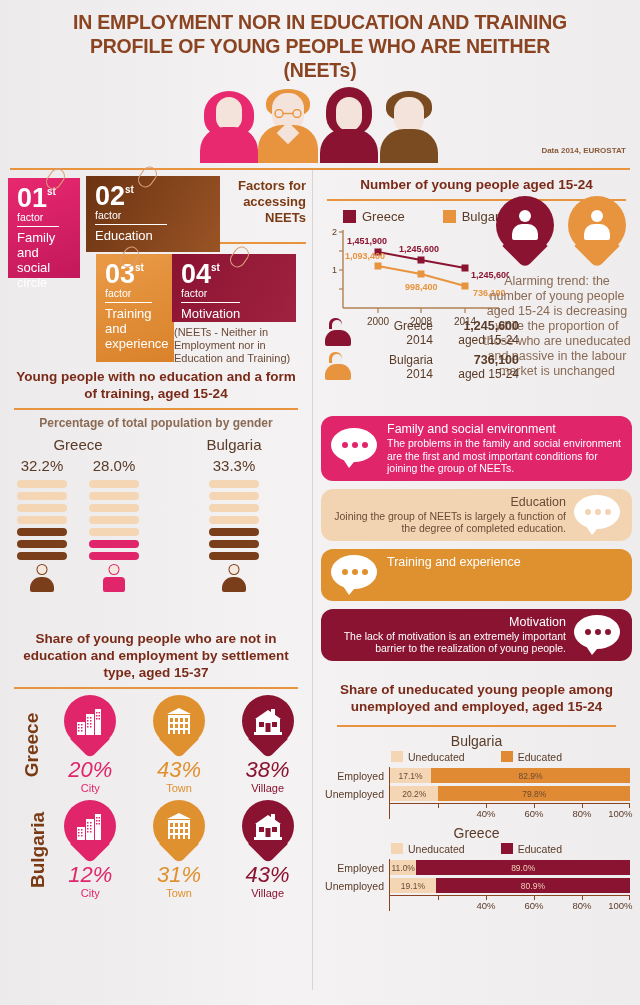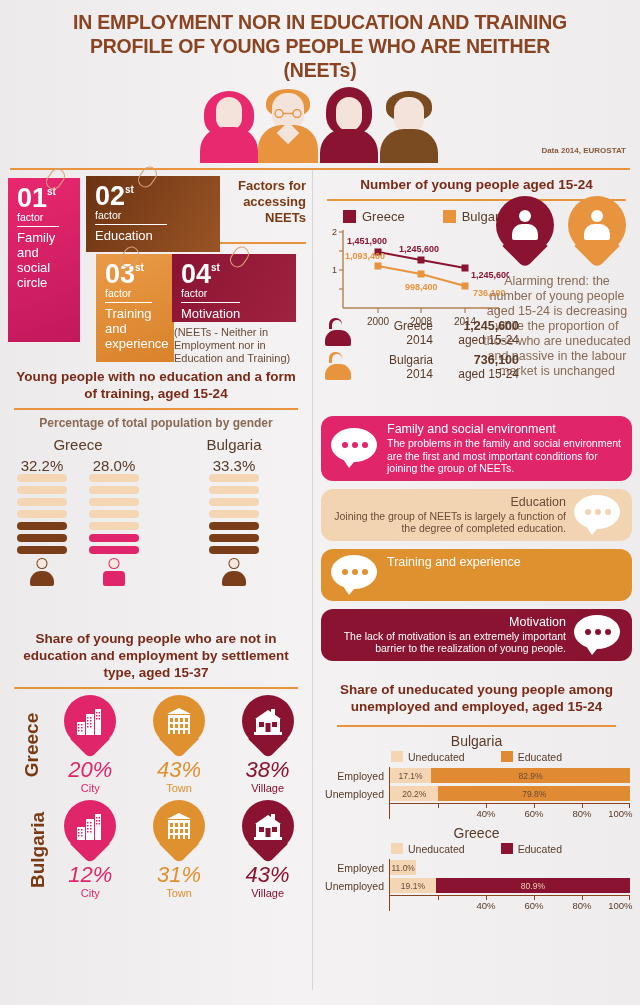--- a/index.html
+++ b/index.html
@@ -29,42 +29,42 @@
   .colR { width:328px; border-left:1px solid #d8d4d4; }
 
   
   .factors { position:relative; height:192px; }
   .card { position:absolute; color:#fff; padding:7px 9px 6px 9px; }
   .card .num { font-size:27px; font-weight:bold; line-height:26px; display:inline-block; }
   .card .sup { font-size:10px; font-weight:bold; vertical-align:top; position:relative; top:1px; }
   .card .fac { font-size:10.5px; margin-top:0px; }
   .card .line { height:1px; background:#fff; margin:3px 0 3px 0; width:78%; }
   .card .nm { font-size:13px; line-height:15px; }
-  .c1 { left:8px; top:8px; width:72px; height:164px; background:linear-gradient(160deg,#e8286f,#c2185b); }
+  .c1 { left:8px; top:8px; width:72px; height:100px; background:linear-gradient(160deg,#e8286f,#c2185b); }
   .c2 { left:86px; top:6px; width:134px; height:76px; background:linear-gradient(120deg,#6b3312,#9a5425); }
   .c3 { left:96px; top:84px; width:78px; height:108px; background:linear-gradient(160deg,#ea9a46,#d9822b); }
   .c4 { left:172px; top:84px; width:124px; height:68px; background:linear-gradient(120deg,#8a1331,#a02341); }
   .clip { position:absolute; width:15px; height:22px; border:1.6px solid #d9a07a; border-radius:8px; transform:rotate(35deg); }
   .factTitle { position:absolute; right:6px; top:8px; width:86px; text-align:right; color:#7a3a14; font-weight:bold; font-size:13px; line-height:16px; }
   .factRule { position:absolute; right:6px; top:72px; width:86px; height:2px; background:#e8943f; }
   .neetsNote { position:absolute; left:174px; top:156px; width:140px; font-size:11px; line-height:13px; color:#6b4a36; }
 
   
   .secTitle { text-align:center; color:#7a2a18; font-weight:bold; font-size:13.5px; line-height:17px; padding:6px 14px 0 14px; }
   .secRule { height:2px; background:#e8943f; margin:6px 14px 0 14px; }
   .subTitle { text-align:center; color:#8a6a55; font-weight:bold; font-size:12px; padding-top:6px; }
 
   
   .gender { height:262px; position:relative; }
   .gWrap { display:flex; justify-content:space-around; padding-top:6px; }
   .gCountry { width:150px; text-align:center; }
   .gCountry .cn { font-size:15px; color:#5a3b28; padding-bottom:4px; }
   .gPair { display:flex; justify-content:center; gap:22px; }
   .gCol { width:50px; }
-  .gPct { font-size:15px; color:#5a3b28; }
+  .gPct { font-size:15px; color:#5a3b28; padding-bottom:6px; }
   .bar { height:8px; border-radius:5px; margin-bottom:4px; background:#f5d6b4; }
   .bar.m { background:#7a3f1a; }
   .bar.f { background:#e0256b; }
   .pIcon { margin:4px auto 0 auto; position:relative; width:26px; height:28px; }
   .pIcon .ph { position:absolute; left:50%; transform:translateX(-50%); top:0; width:11px; height:11px; border-radius:50%; }
   .pIcon .pb { position:absolute; bottom:0; left:50%; transform:translateX(-50%); width:24px; height:15px; border-radius:11px 11px 2px 2px; }
   .pIcon .pf { position:absolute; top:1px; left:50%; transform:translateX(-50%); width:9px; height:9px; border-radius:50%; background:#f6e8dd; }
 
   
   .settle { position:relative; padding-bottom:4px; }
@@ -655,20 +655,21 @@
         </div>
         <div class="bcGrid">
           <div class="bcLabels">
             <div>Employed</div>
             <div>Unemployed</div>
             <div style="height:16px"></div>
           </div>
           <div class="bcPlot">
             <div class="bcBarRow">
               <div class="bcSeg" style="background:#f5d6b4;width:11%;">11.0%</div>
+              <div class="bcSeg" style="background:#8a1331;width:89%;color:#f0d0b8;">89.0%</div>
             </div>
             <div class="bcBarRow">
               <div class="bcSeg" style="background:#f5d6b4;width:19.1%;">19.1%</div>
               <div class="bcSeg" style="background:#8a1331;width:80.9%;color:#f0d0b8;">80.9%</div>
             </div>
             <div class="bcAxis">
               <div class="tk" style="left:20%"></div>
                 <div class="tk" style="left:40%"></div>
                 <div class="tk" style="left:60%"></div>
                 <div class="tk" style="left:80%"></div>

